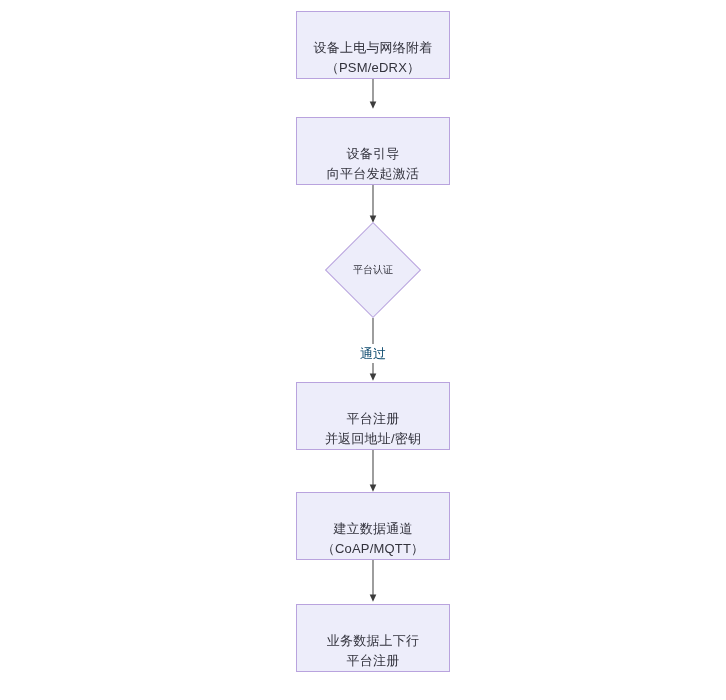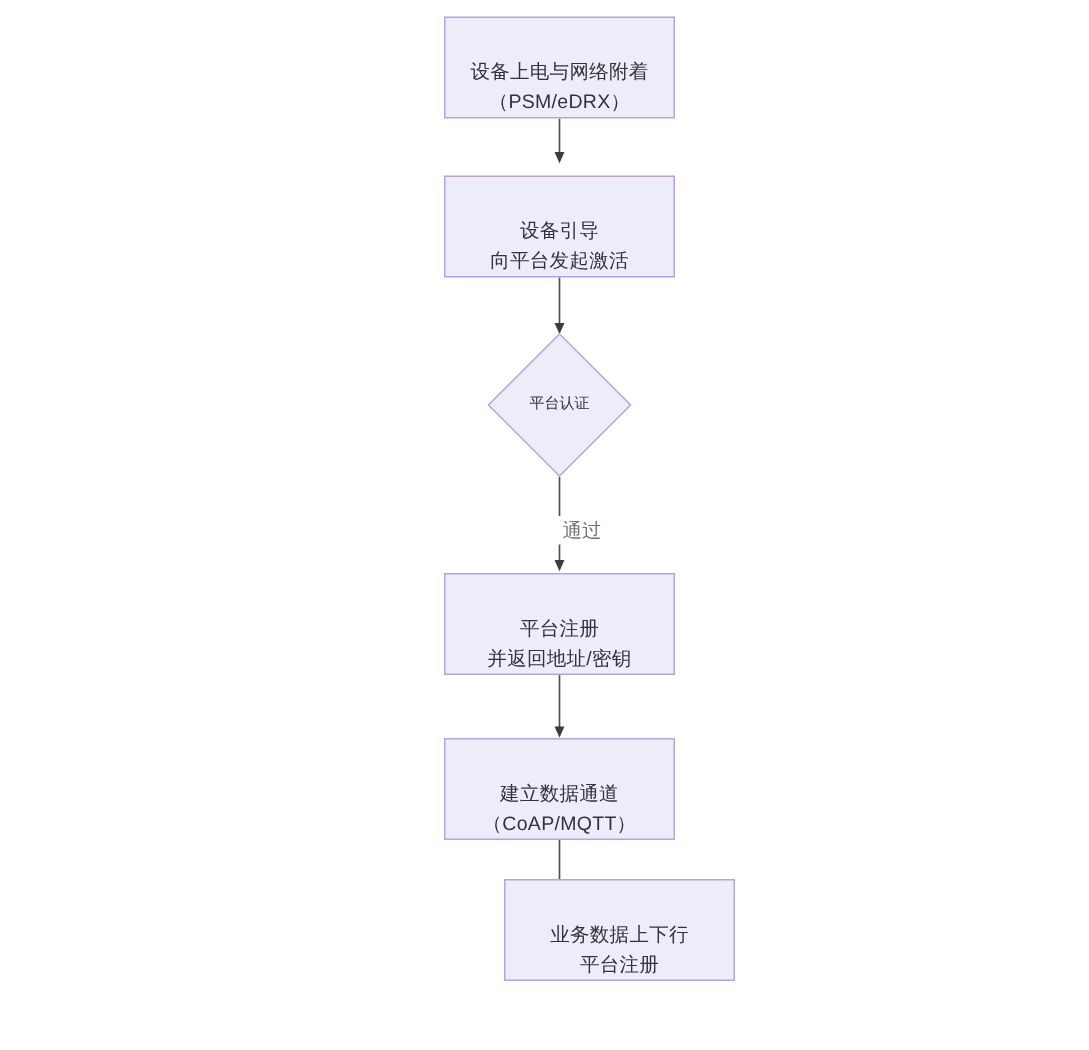--- a/index.html
+++ b/index.html
@@ -87,27 +87,26 @@
     color: #32323c;
     font-size: 10px;
     line-height: 20px;
     white-space: nowrap;
   }
 
   
   .edge-label {
     position: absolute;
     background: #ffffff;
-    color: #737373;
+    color: #0c4a6e;
     font-size: 13px;
     line-height: 17px;
     padding: 1px 3px;
     white-space: nowrap;
     transform: translateX(-50%);
-    margin-left: 15px;
   }
 </style>
 </head>
 <body>
 
 <div id="flow-canvas">
 
   <svg id="edge-layer" viewBox="0 0 726 700" width="726" height="700">
     <defs>
       <marker id="arrowhead" markerWidth="9" markerHeight="9" refX="4.2" refY="4.2" orient="auto" markerUnits="userSpaceOnUse">
@@ -146,18 +145,18 @@
   <div class="node-rect" style="left:296px; top:382px;">
     <span class="line">平台注册</span>
     <span class="line">并返回地址/密钥</span>
   </div>
 
   <div class="node-rect" style="left:296px; top:492px;">
     <span class="line">建立数据通道</span>
     <span class="line">（CoAP/MQTT）</span>
   </div>
 
-  <div class="node-rect" style="left:296px; top:586px;margin-left:40px;">
+  <div class="node-rect" style="left:296px; top:604px;">
     <span class="line">业务数据上下行</span>
     <span class="line">平台注册</span>
   </div>
 
 </div>
 
 </body></html>

